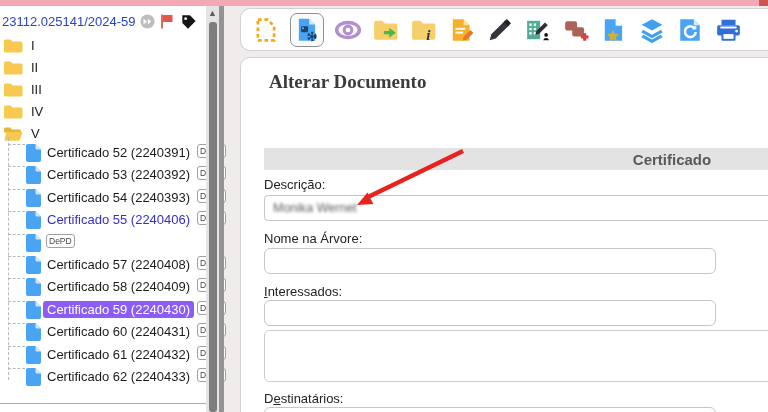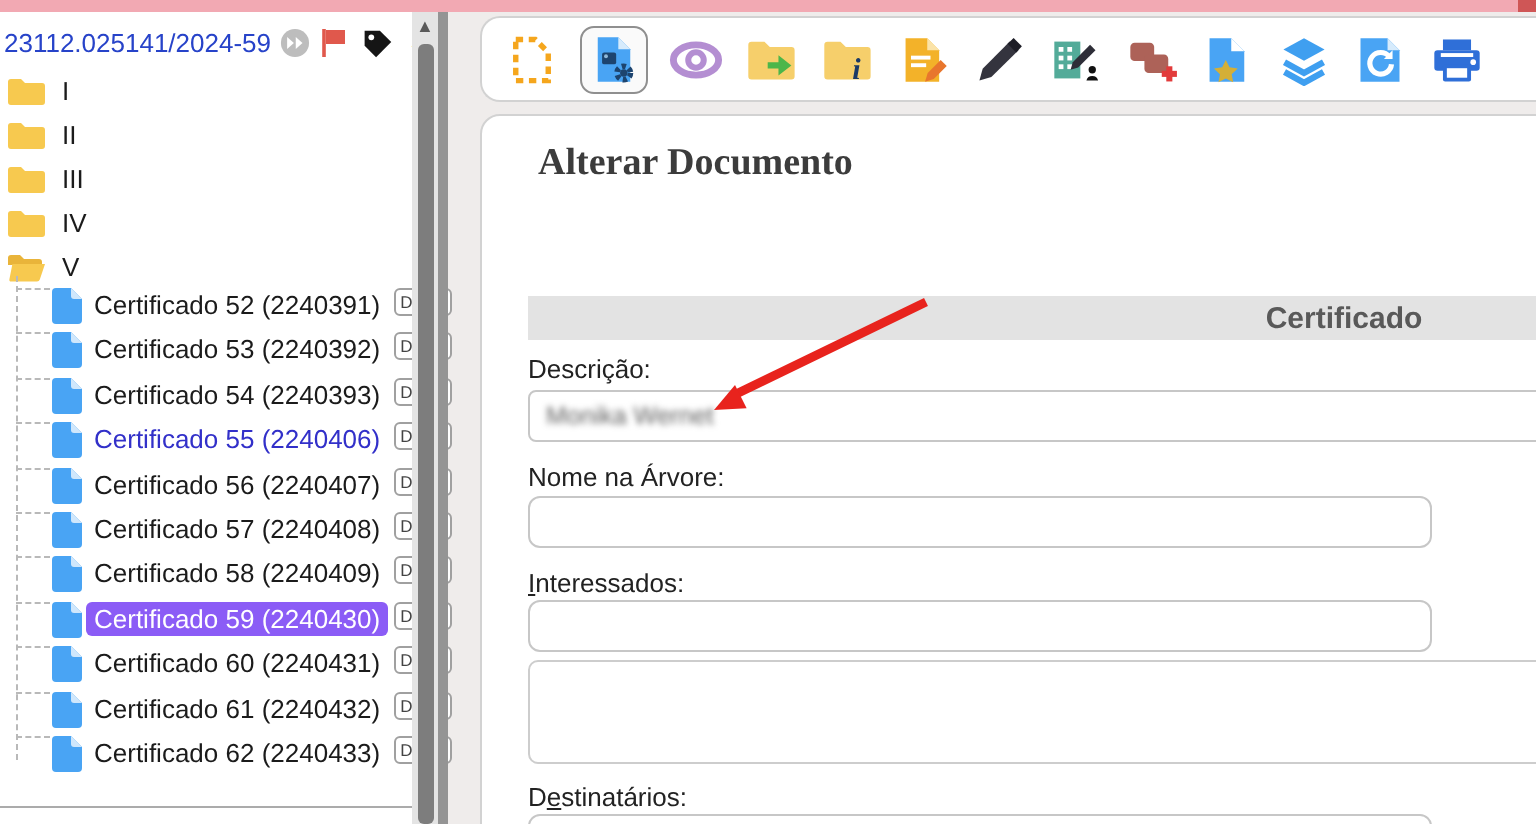--- a/index.html
+++ b/index.html
@@ -195,21 +195,20 @@
     <span class="doc-badge">DePD</span>
   </div>
       <div class="doc-row">
     <span class="connector"></span>
     <span class="doc-ico">
       <svg width="15" height="18" viewBox="0 0 15 18">
             <path d="M0 2 a2 2 0 0 1 2-2 h7.5 l5.5 5.5 v10.5 a2 2 0 0 1 -2 2 h-11 a2 2 0 0 1 -2 -2 z" fill="#49a4f4"></path>
             <path d="M9.5 0 l5.5 5.5 h-4 a1.5 1.5 0 0 1 -1.5 -1.5 z" fill="#cfe7fc"></path>
           </svg>
     </span>
-    <a class="doc-label">Certificado 56 (2240407)</a>
     <span class="doc-badge">DePD</span>
   </div>
       <div class="doc-row">
     <span class="connector"></span>
     <span class="doc-ico">
       <svg width="15" height="18" viewBox="0 0 15 18">
             <path d="M0 2 a2 2 0 0 1 2-2 h7.5 l5.5 5.5 v10.5 a2 2 0 0 1 -2 2 h-11 a2 2 0 0 1 -2 -2 z" fill="#49a4f4"></path>
             <path d="M9.5 0 l5.5 5.5 h-4 a1.5 1.5 0 0 1 -1.5 -1.5 z" fill="#cfe7fc"></path>
           </svg>
     </span>

